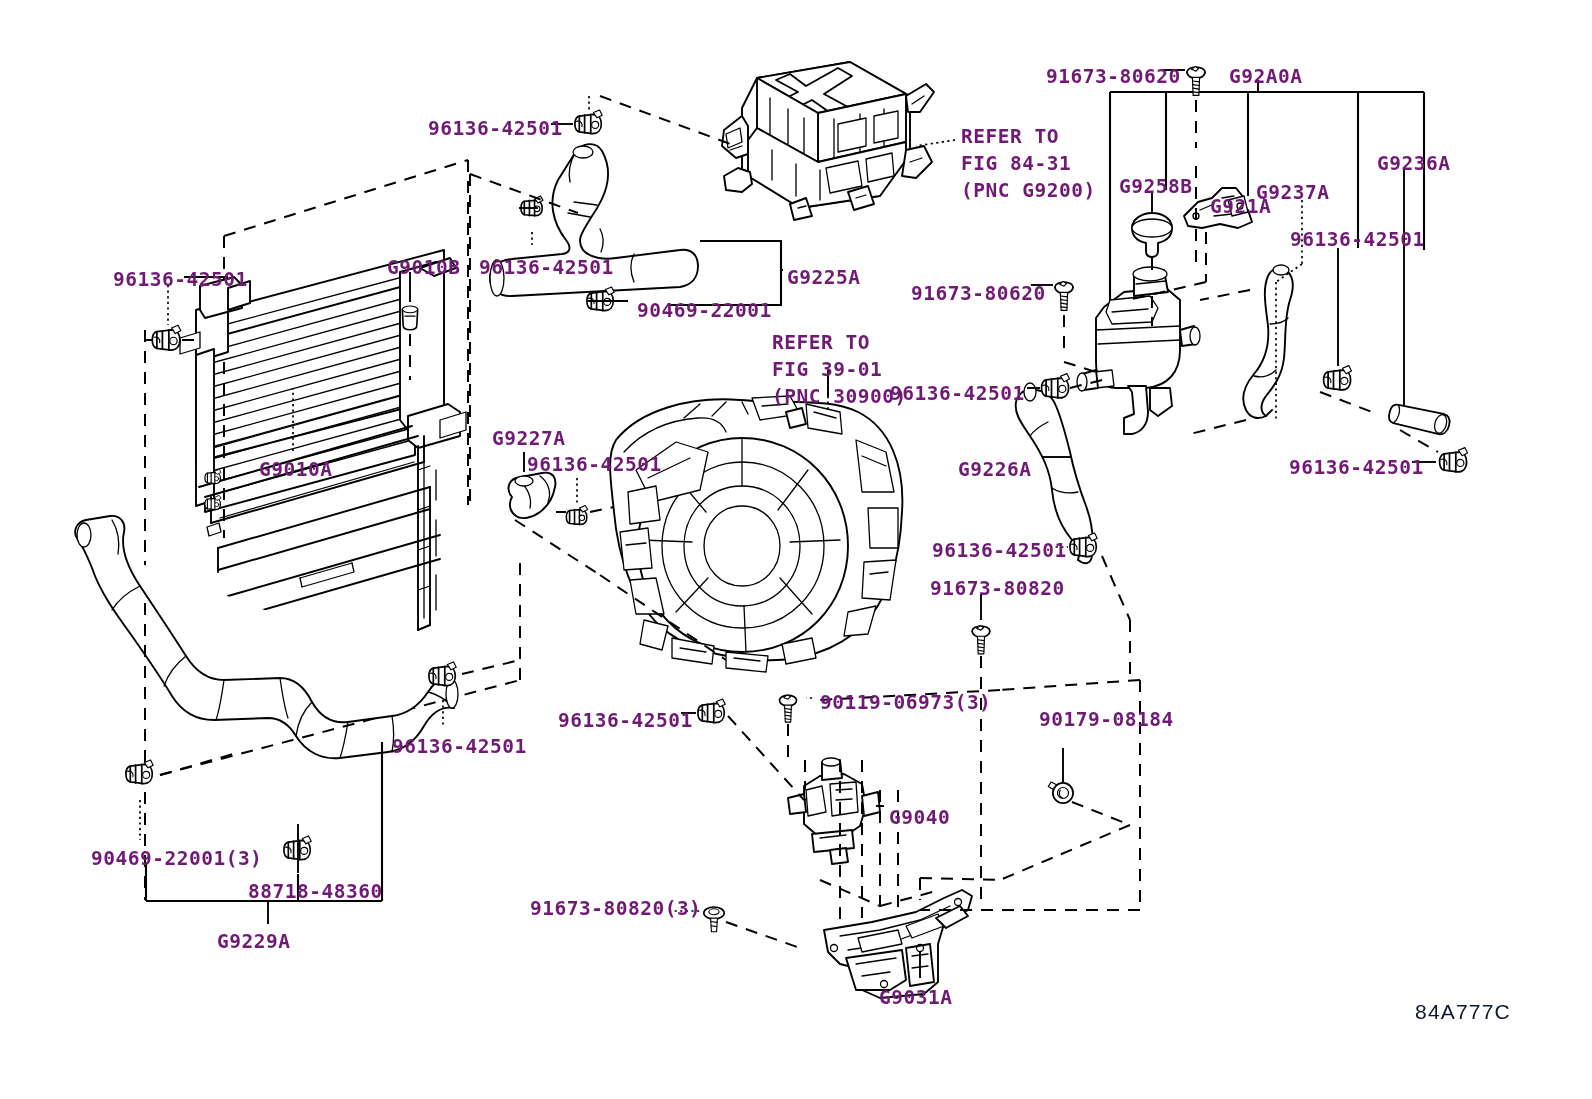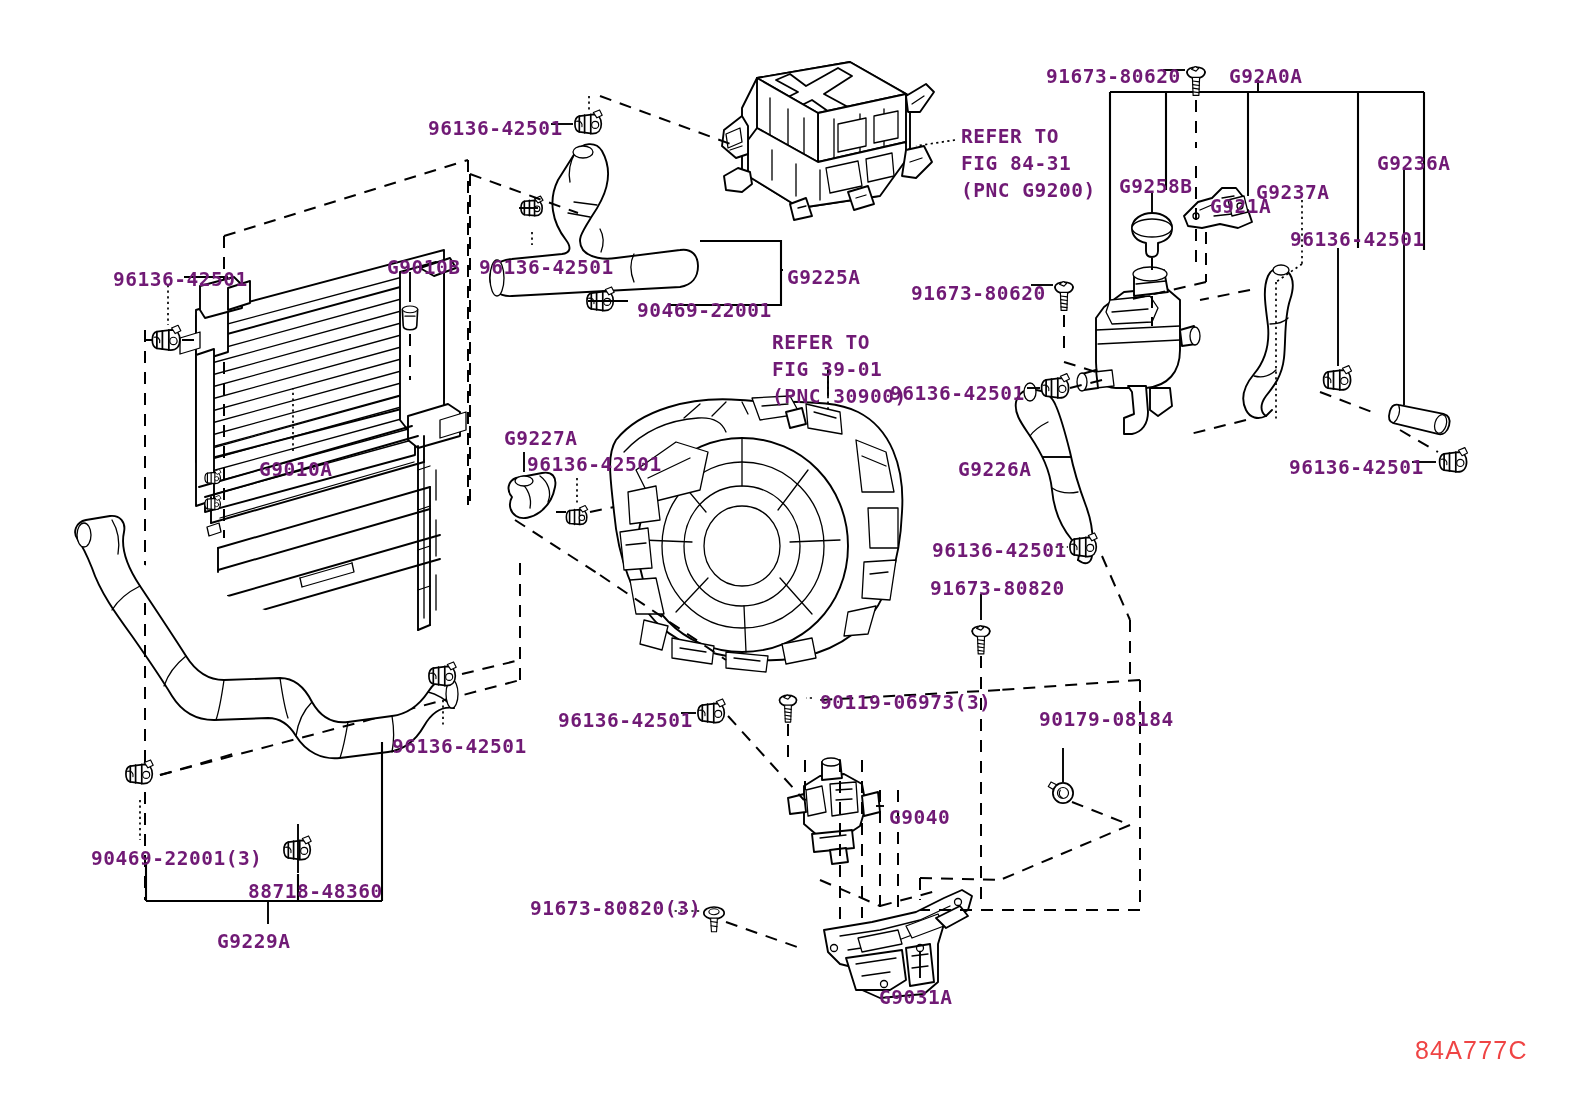--- a/index.html
+++ b/index.html
@@ -24,25 +24,24 @@
     letter-spacing:0.5px;
     color:#701a75;
     white-space:pre;
     line-height:1.33;
   }
   .lbl.multi{line-height:1.38;}
   .sheetcode{
     position:absolute;
     font-family:"Liberation Sans","DejaVu Sans",sans-serif;
     font-weight:normal;
-    font-size:25px;
+    font-size:21px;
     letter-spacing:1.2px;
-    color:#ef4444;
+    color:#0f172a;
     white-space:pre;
-    margin-top:36px;
   }
 </style>
 </head>
 <body>
 
 <div id="sheet">
 
   <svg id="art" viewBox="0 0 1592 1099" xmlns="http://www.w3.org/2000/svg">
     <defs>
       <style>
@@ -584,21 +583,21 @@
   </svg>
 
   <div id="labels">
       <div class="lbl" style="left: 428px; top: 116px;">96136-42501</div>
       <div class="lbl" style="left: 113px; top: 267px;">96136-42501</div>
       <div class="lbl" style="left: 387px; top: 255px;">G9010B</div>
       <div class="lbl" style="left: 479px; top: 255px;">96136-42501</div>
       <div class="lbl" style="left: 787px; top: 265px; text-align: center;">G9225A</div>
       <div class="lbl" style="left: 637px; top: 298px;">90469-22001</div>
       <div class="lbl" style="left: 259px; top: 457px;">G9010A</div>
-      <div class="lbl" style="left: 492px; top: 426px; margin-left: 12px;">G9227A</div>
+      <div class="lbl" style="left: 492px; top: 426px;">G9227A</div>
       <div class="lbl" style="left: 527px; top: 452px;">96136-42501</div>
       <div class="lbl" style="left: 392px; top: 734px;">96136-42501</div>
       <div class="lbl" style="left: 91px; top: 846px;">90469-22001(3)</div>
       <div class="lbl" style="left: 248px; top: 879px;">88718-48360</div>
       <div class="lbl" style="left: 217px; top: 929px;">G9229A</div>
       <div class="lbl" style="left: 558px; top: 708px;">96136-42501</div>
       <div class="lbl" style="left: 530px; top: 896px;">91673-80820(3)</div>
       <div class="lbl" style="left: 879px; top: 985px;">G9031A</div>
       <div class="lbl" style="left: 889px; top: 805px;">G9040</div>
       <div class="lbl" style="left: 820px; top: 690px;">90119-06973(3)</div>

